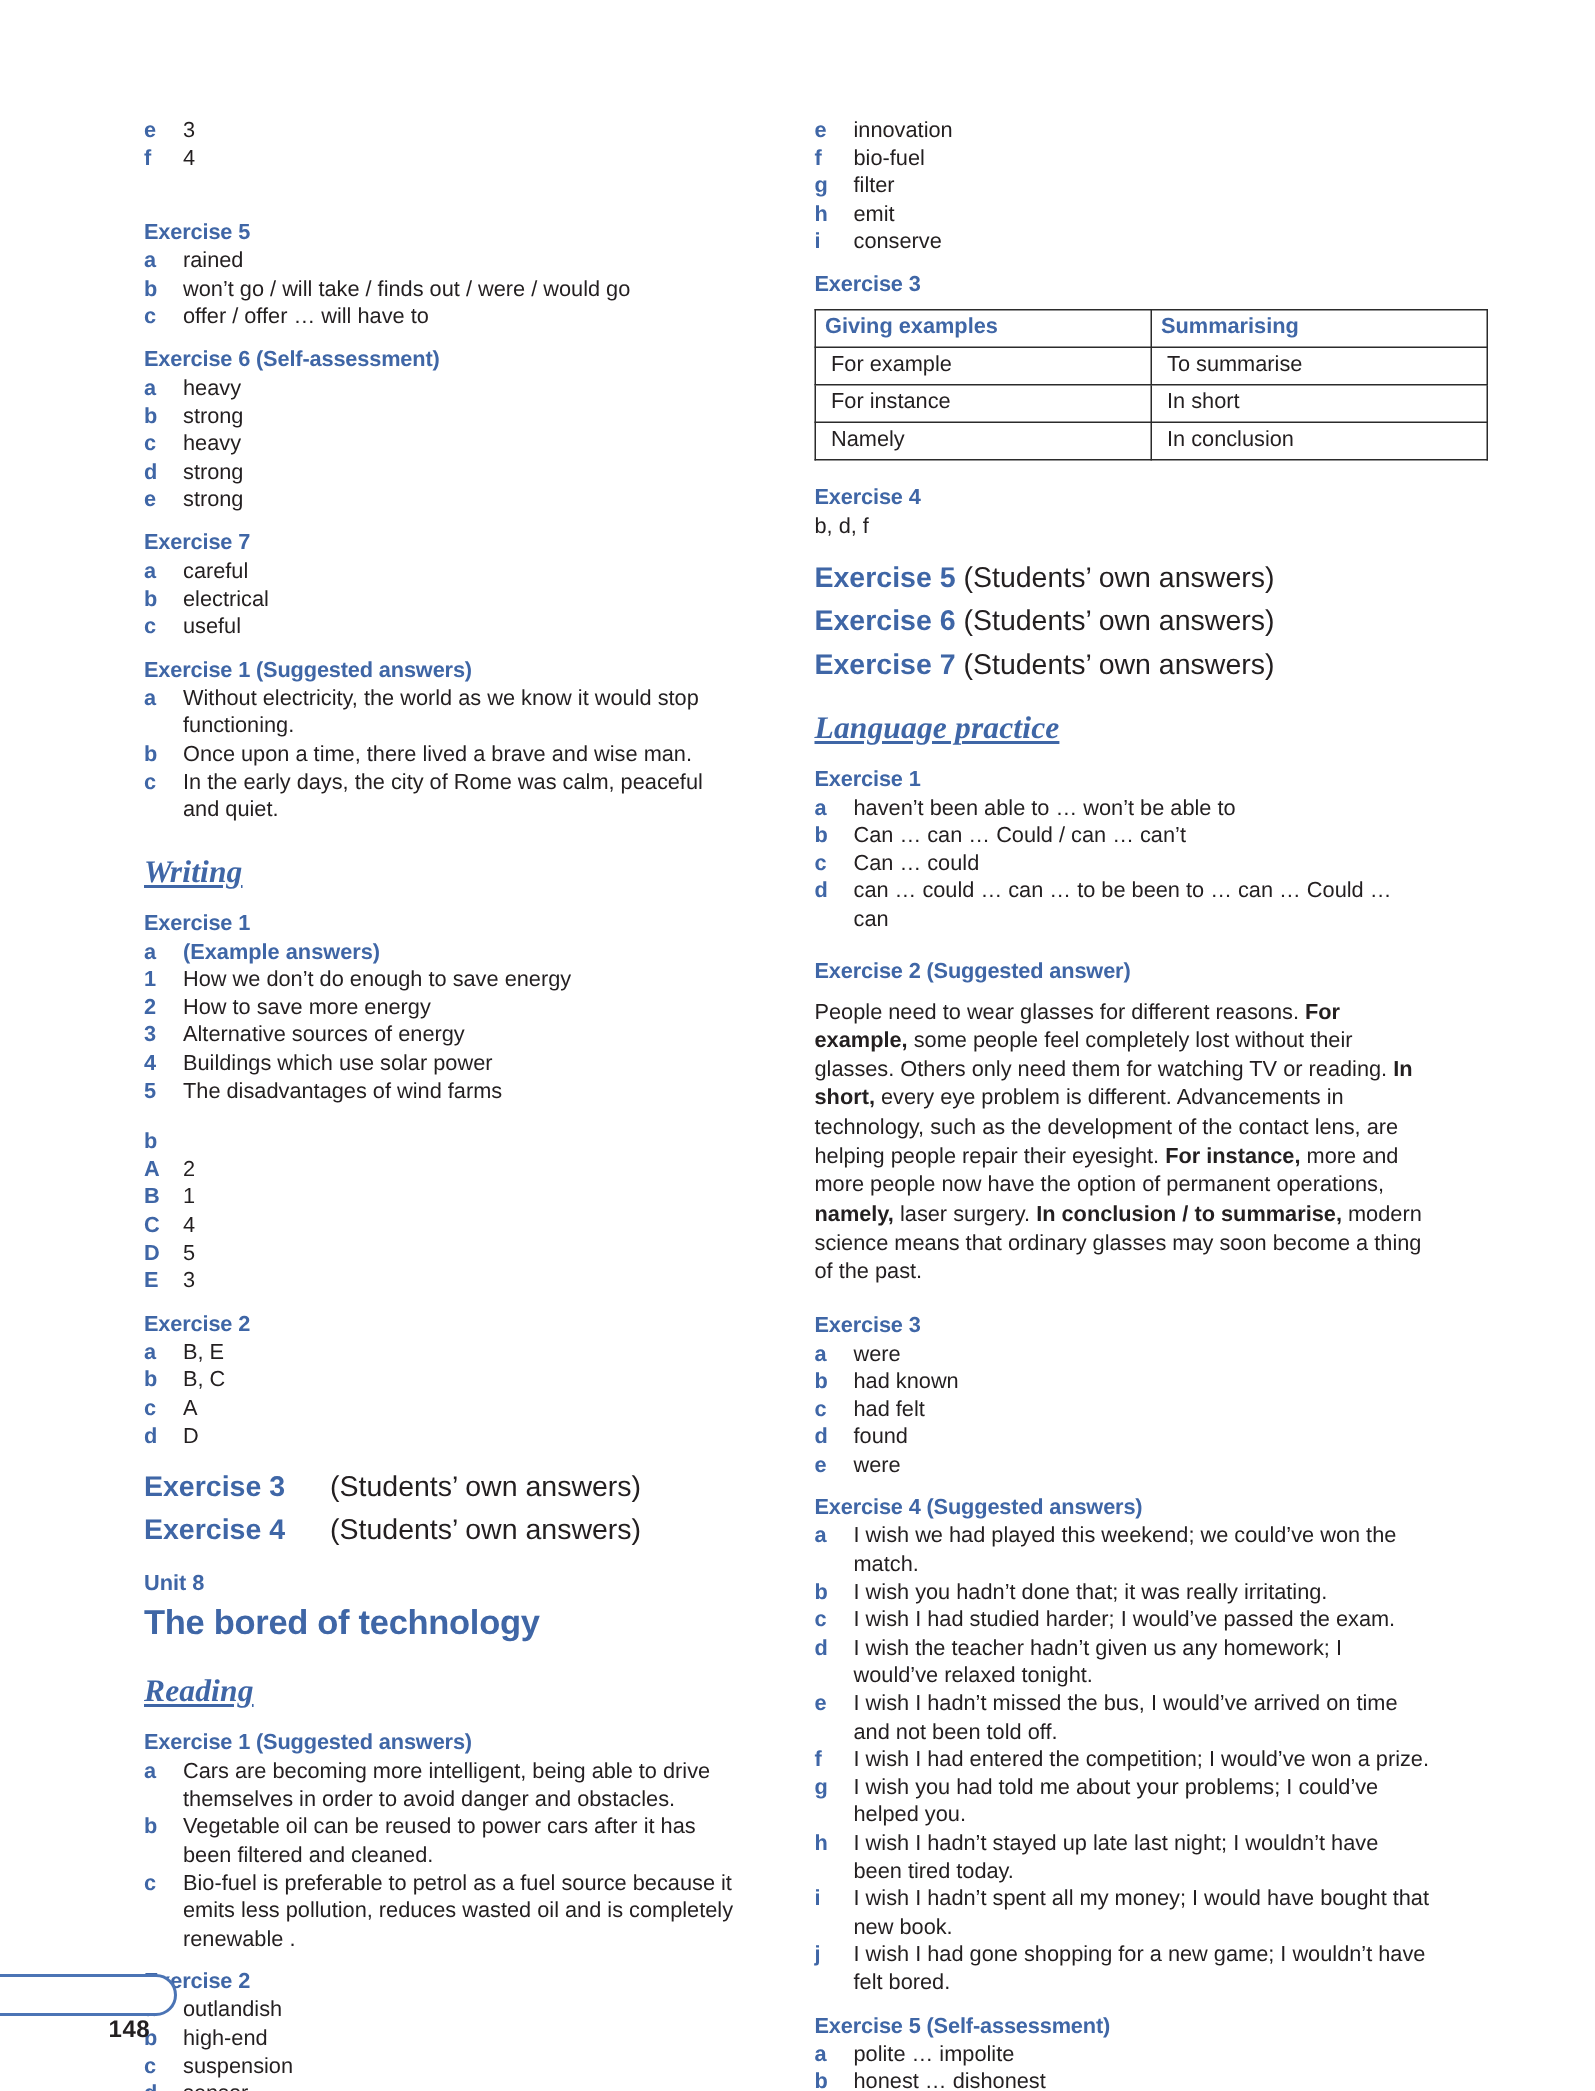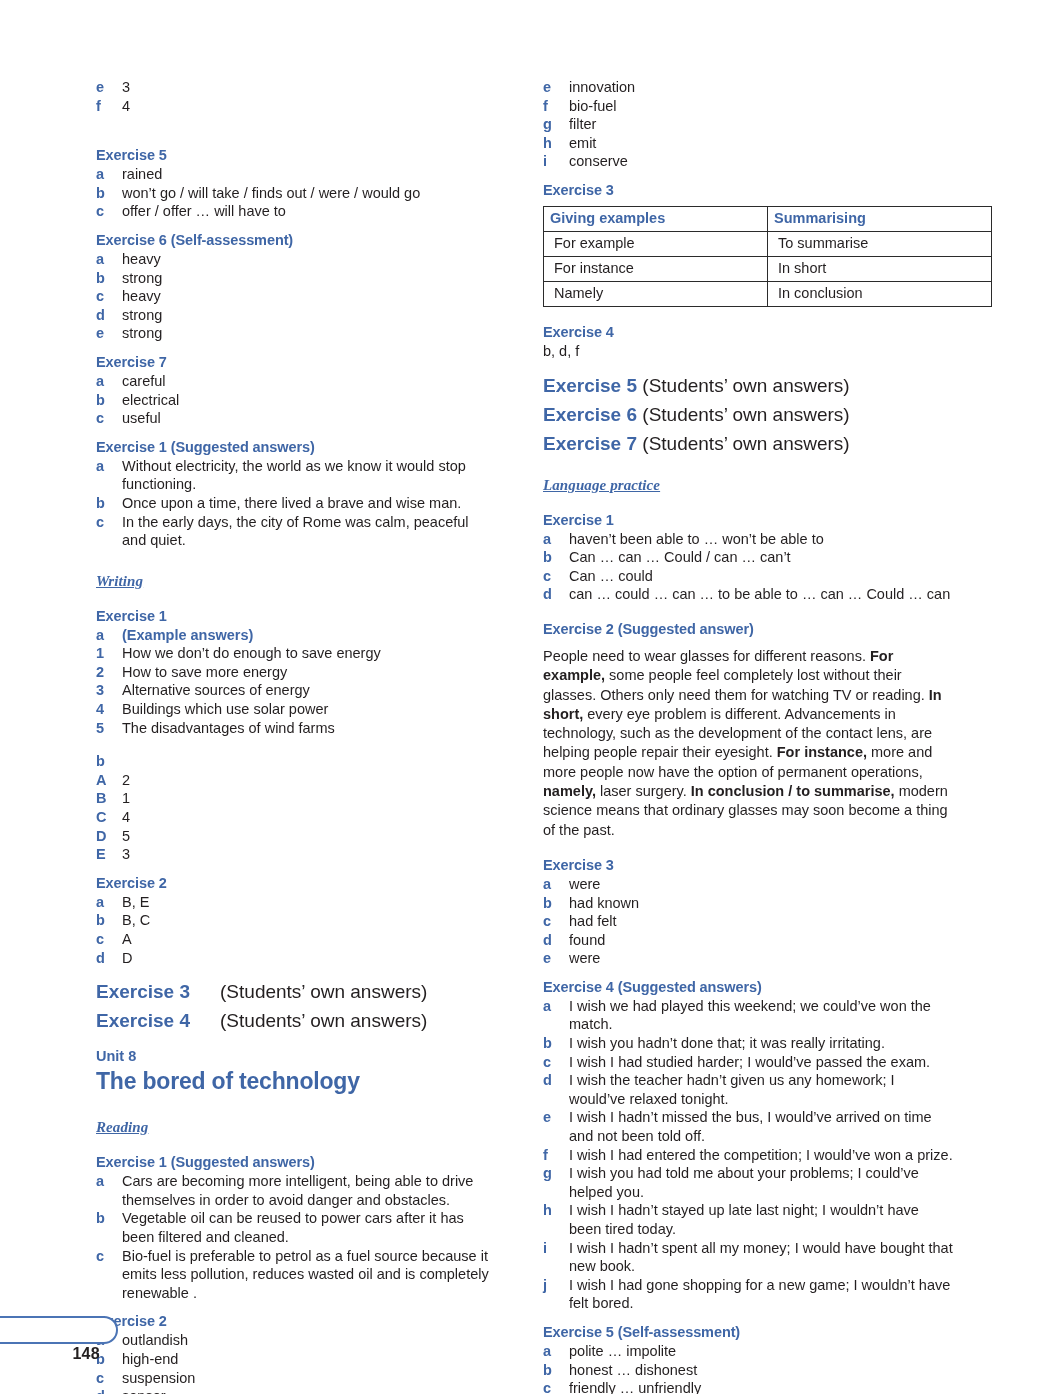--- a/index.html
+++ b/index.html
@@ -33,21 +33,21 @@
   .gap-md { height: 15px; }
   .gap-lg { height: 22px; }
   .gap-xl { height: 30px; }
 
   
   .section-head {
     color: #3f66a6;
     font-family: "Liberation Serif", serif;
     font-weight: bold;
     font-style: italic;
-    font-size: 15px;
+    font-size: 21px;
     text-decoration: underline;
     letter-spacing: .1px;
     line-height: 19px;
   }
 
   
   .ex-head {
     color: #3f66a6;
     font-weight: bold;
     font-size: 14.5px;
@@ -518,21 +518,21 @@
       <div class="row">
         <span class="key">b</span>
         <span class="val">Can … can … Could / can … can’t</span>
       </div>
       <div class="row">
         <span class="key">c</span>
         <span class="val">Can … could</span>
       </div>
       <div class="row">
         <span class="key">d</span>
-        <span class="val">can … could … can … to be able to … can … Could … can</span>
+        <span class="val">can … could … can … to be been to … can … Could … can</span>
       </div>
     </div>
 
     <div class="gap-md"></div>
 
     <div class="ex-head">Exercise 2 (Suggested answer)</div>
 
     <div style="height:8px"></div>
 
     <div class="para" id="lp2-para"><span>People need to wear glasses for different reasons. </span><b>For example,</b><span> some people feel completely lost without their glasses. Others only need them for watching TV or reading. </span><b>In short,</b><span> every eye problem is different. Advancements in technology, such as the development of the contact lens, are helping people repair their eyesight. </span><b>For instance,</b><span> more and more people now have the option of permanent operations, </span><b>namely,</b><span> laser surgery. </span><b>In conclusion / to summarise,</b><span> modern science means that ordinary glasses may soon become a thing of the past.</span></div>

